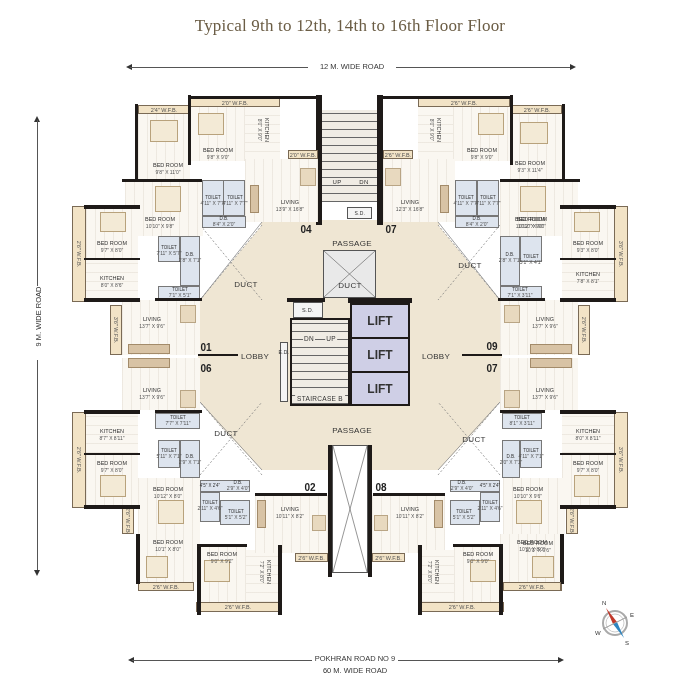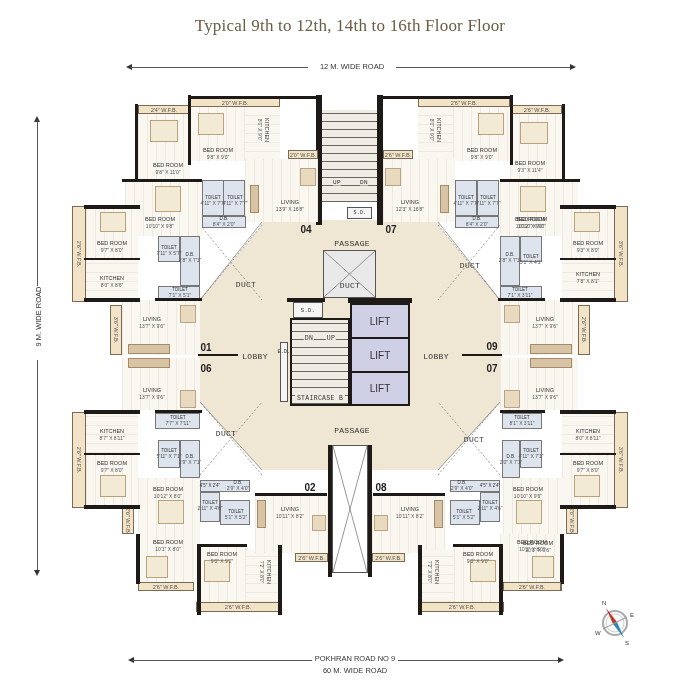--- a/index.html
+++ b/index.html
@@ -19,23 +19,23 @@
     .core { position: absolute; background: #efe6d3; }
     .room { position: absolute; background: #faf7f1; box-sizing: border-box;
             background-image: repeating-linear-gradient(90deg, rgba(200,190,175,0.25) 0 1px, transparent 1px 9px); }
     .room.h { background-image: repeating-linear-gradient(0deg, rgba(200,190,175,0.25) 0 1px, transparent 1px 9px); }
     .wall { position: absolute; background: #1e1a18; }
     .fb { position: absolute; background: #f2e3c6; border: 1px solid #7a6a55; box-sizing: border-box; font-size: 5.5px; color: #555; display:flex; align-items:center; justify-content:center; white-space:nowrap; }
     .fb.v span { transform: rotate(90deg); display:inline-block; }
     .toilet { position: absolute; background: #dde4ee; border: 1px solid #777; box-sizing: border-box; }
     .lbl { position: absolute; font-size: 5.5px; color: #333; text-align: center; line-height: 1.2; white-space: nowrap; transform: translate(-50%, -50%); }
     .lbl .dim { display:block; font-size: 5px; color: #555; }
-    .core-lbl { position: absolute; font-size: 8px; color: #333; transform: translate(-50%, -50%); white-space: nowrap; letter-spacing: 0.3px; font-family: Liberation Mono, monospace; }
+    .core-lbl { position: absolute; font-size: 8px; color: #333; transform: translate(-50%, -50%); white-space: nowrap; letter-spacing: 0.3px; }
     .flat-no { position: absolute; font-size: 10px; font-weight: bold; color: #222; transform: translate(-50%, -50%); }
-    .lift { position: absolute; background: #cfcfe6; border: 2px solid #1e1a18; box-sizing: border-box; font-size: 10px; color: #333; display:flex; align-items:center; justify-content:center; }
+    .lift { position: absolute; background: #cfcfe6; border: 2px solid #1e1a18; box-sizing: border-box; font-size: 12px; color: #333; display:flex; align-items:center; justify-content:center;font-weight:bold; }
     .duct-box { position: absolute; background: #e9e9e9; border: 1px solid #555; box-sizing: border-box; }
     .duct-box svg { position:absolute; left:0; top:0; width:100%; height:100%; }
     .diag { position: absolute; left:0; top:0; width:700px; height:700px; pointer-events:none; }
     .furn { position: absolute; background: #e8d9bf; border: 1px solid #b9a585; box-sizing: border-box; }
     .bed { position: absolute; background: #f3ead6; border: 1px solid #b8a27c; box-sizing: border-box; }
     .sofa { position: absolute; background: #d8c3a5; border: 1px solid #a38b6a; box-sizing: border-box; }
     .stair { position: absolute; background: #f0ece4; border: 2px solid #1e1a18; box-sizing: border-box;
              background-image: repeating-linear-gradient(0deg, #666 0 1px, transparent 1px 8px); }
     .compass { position: absolute; left: 592px; top: 600px; width: 46px; height: 46px; }
     .compass-letter { position: absolute; font-size: 6px; color: #333; }

